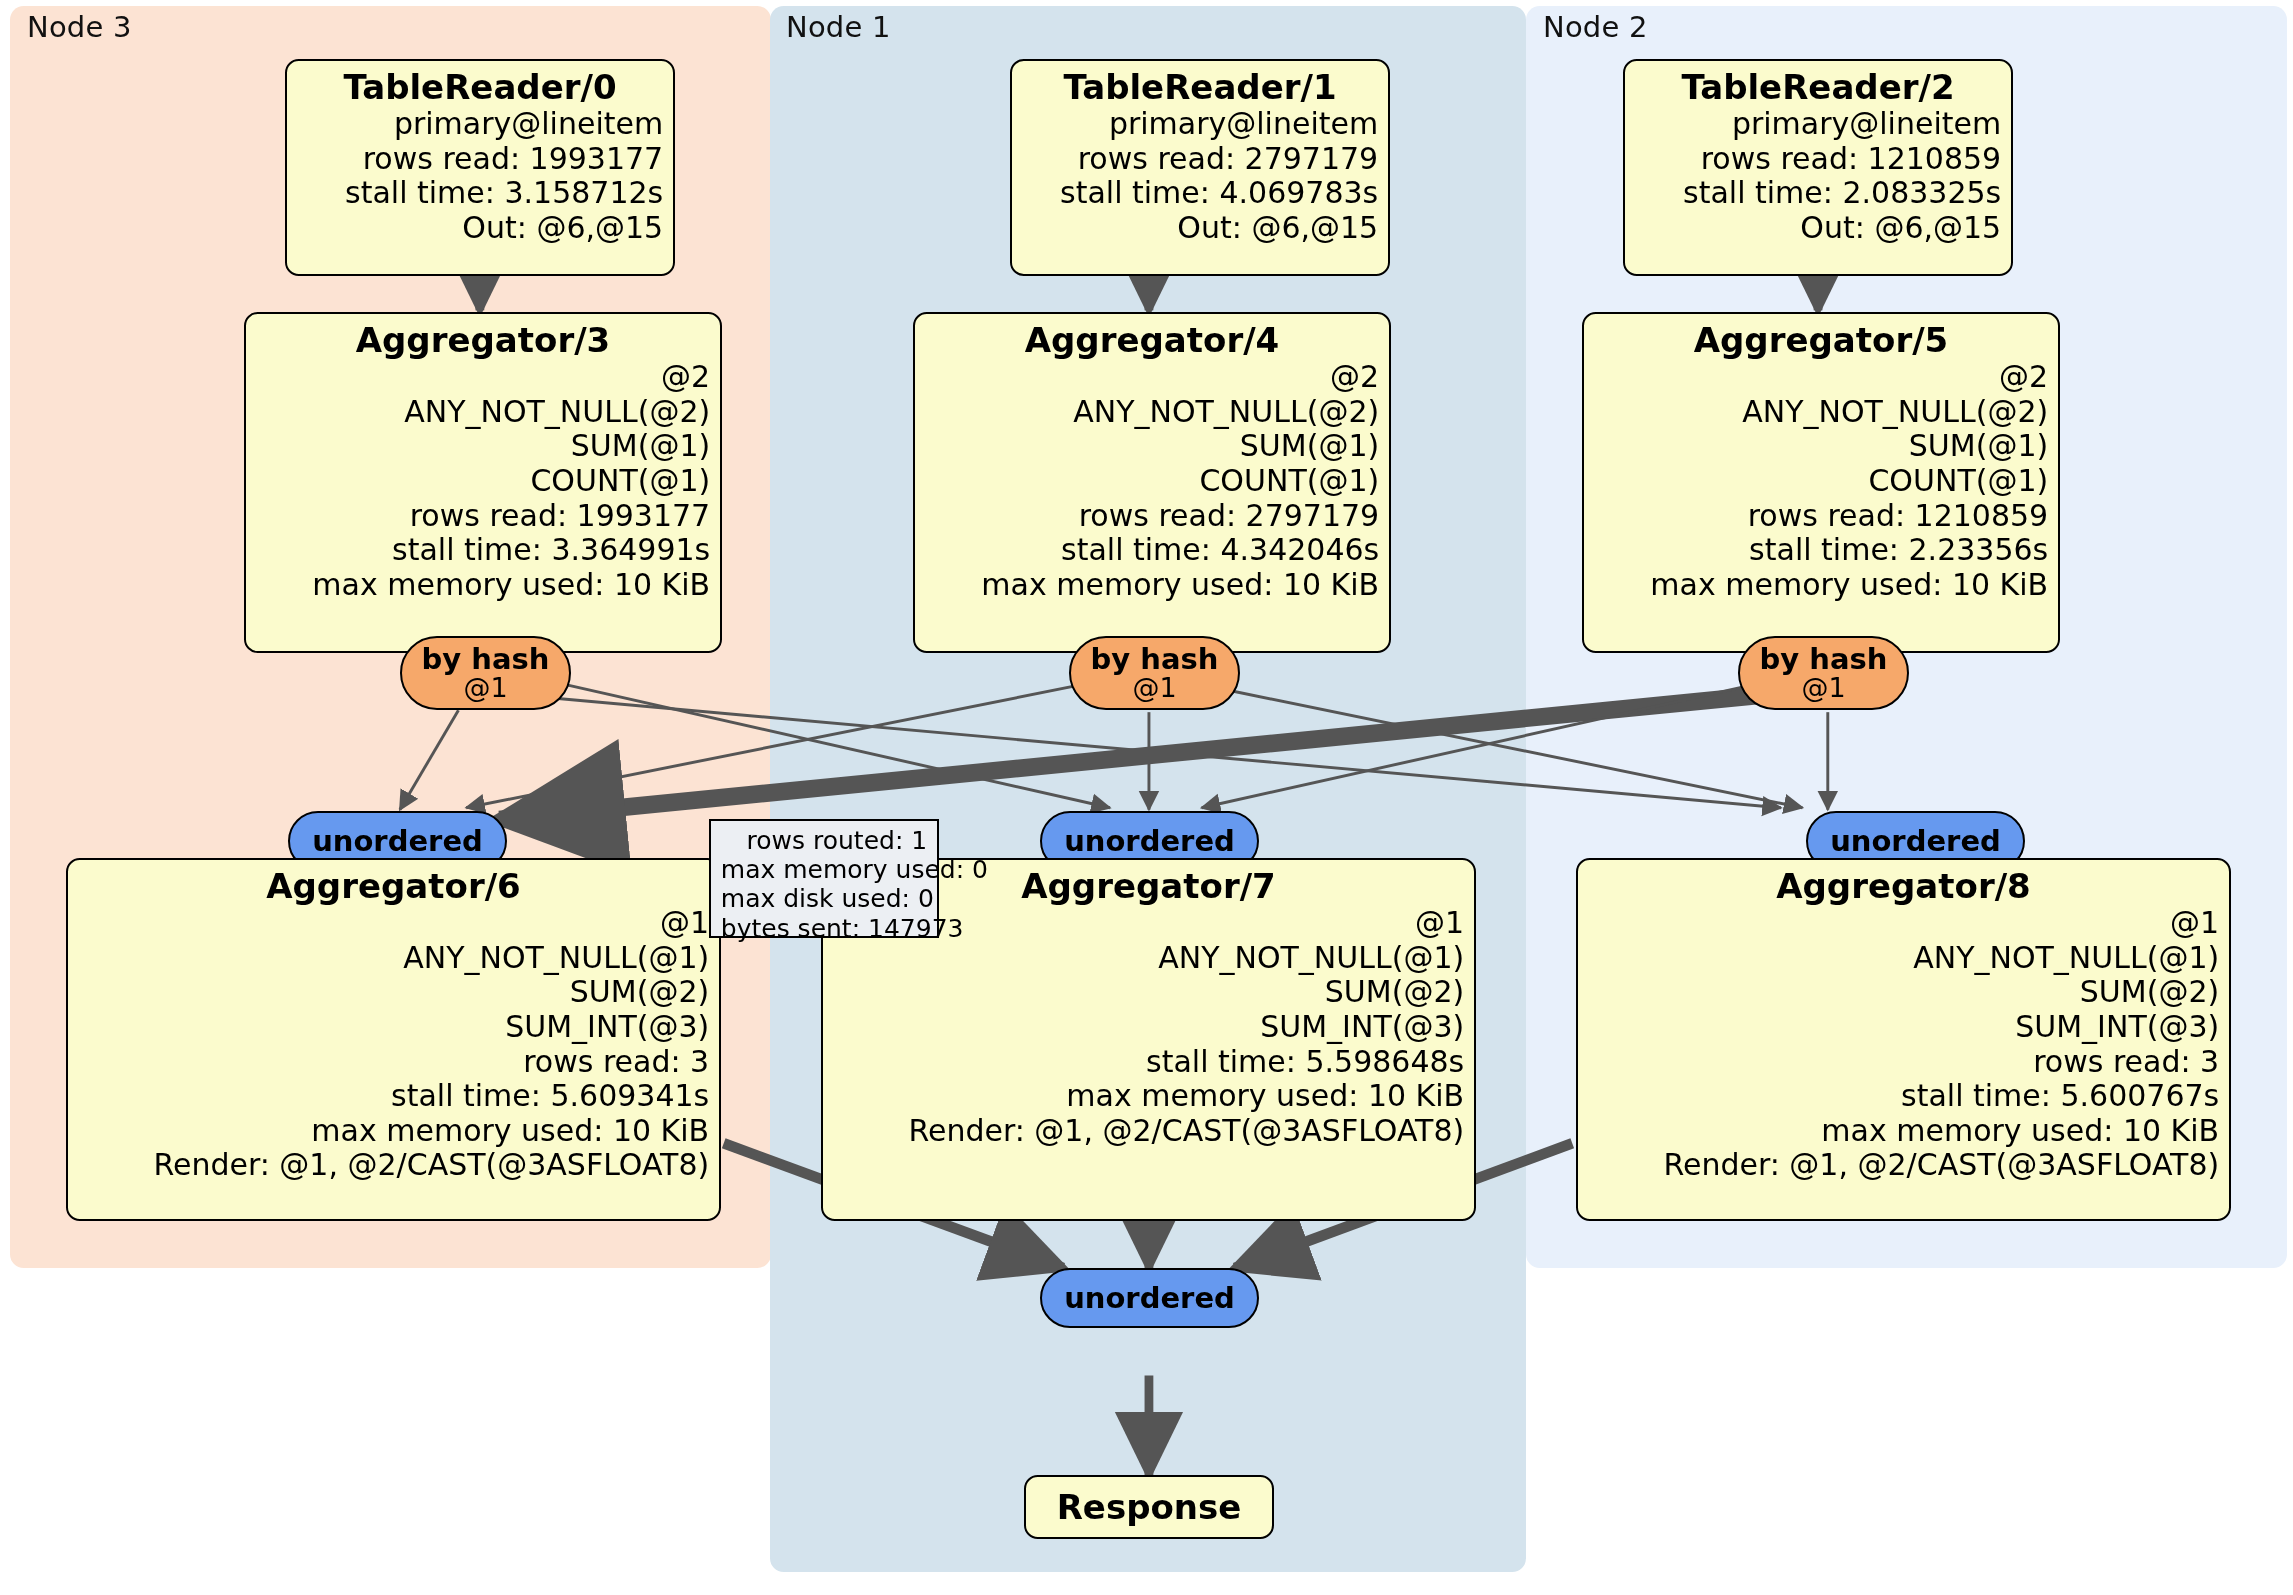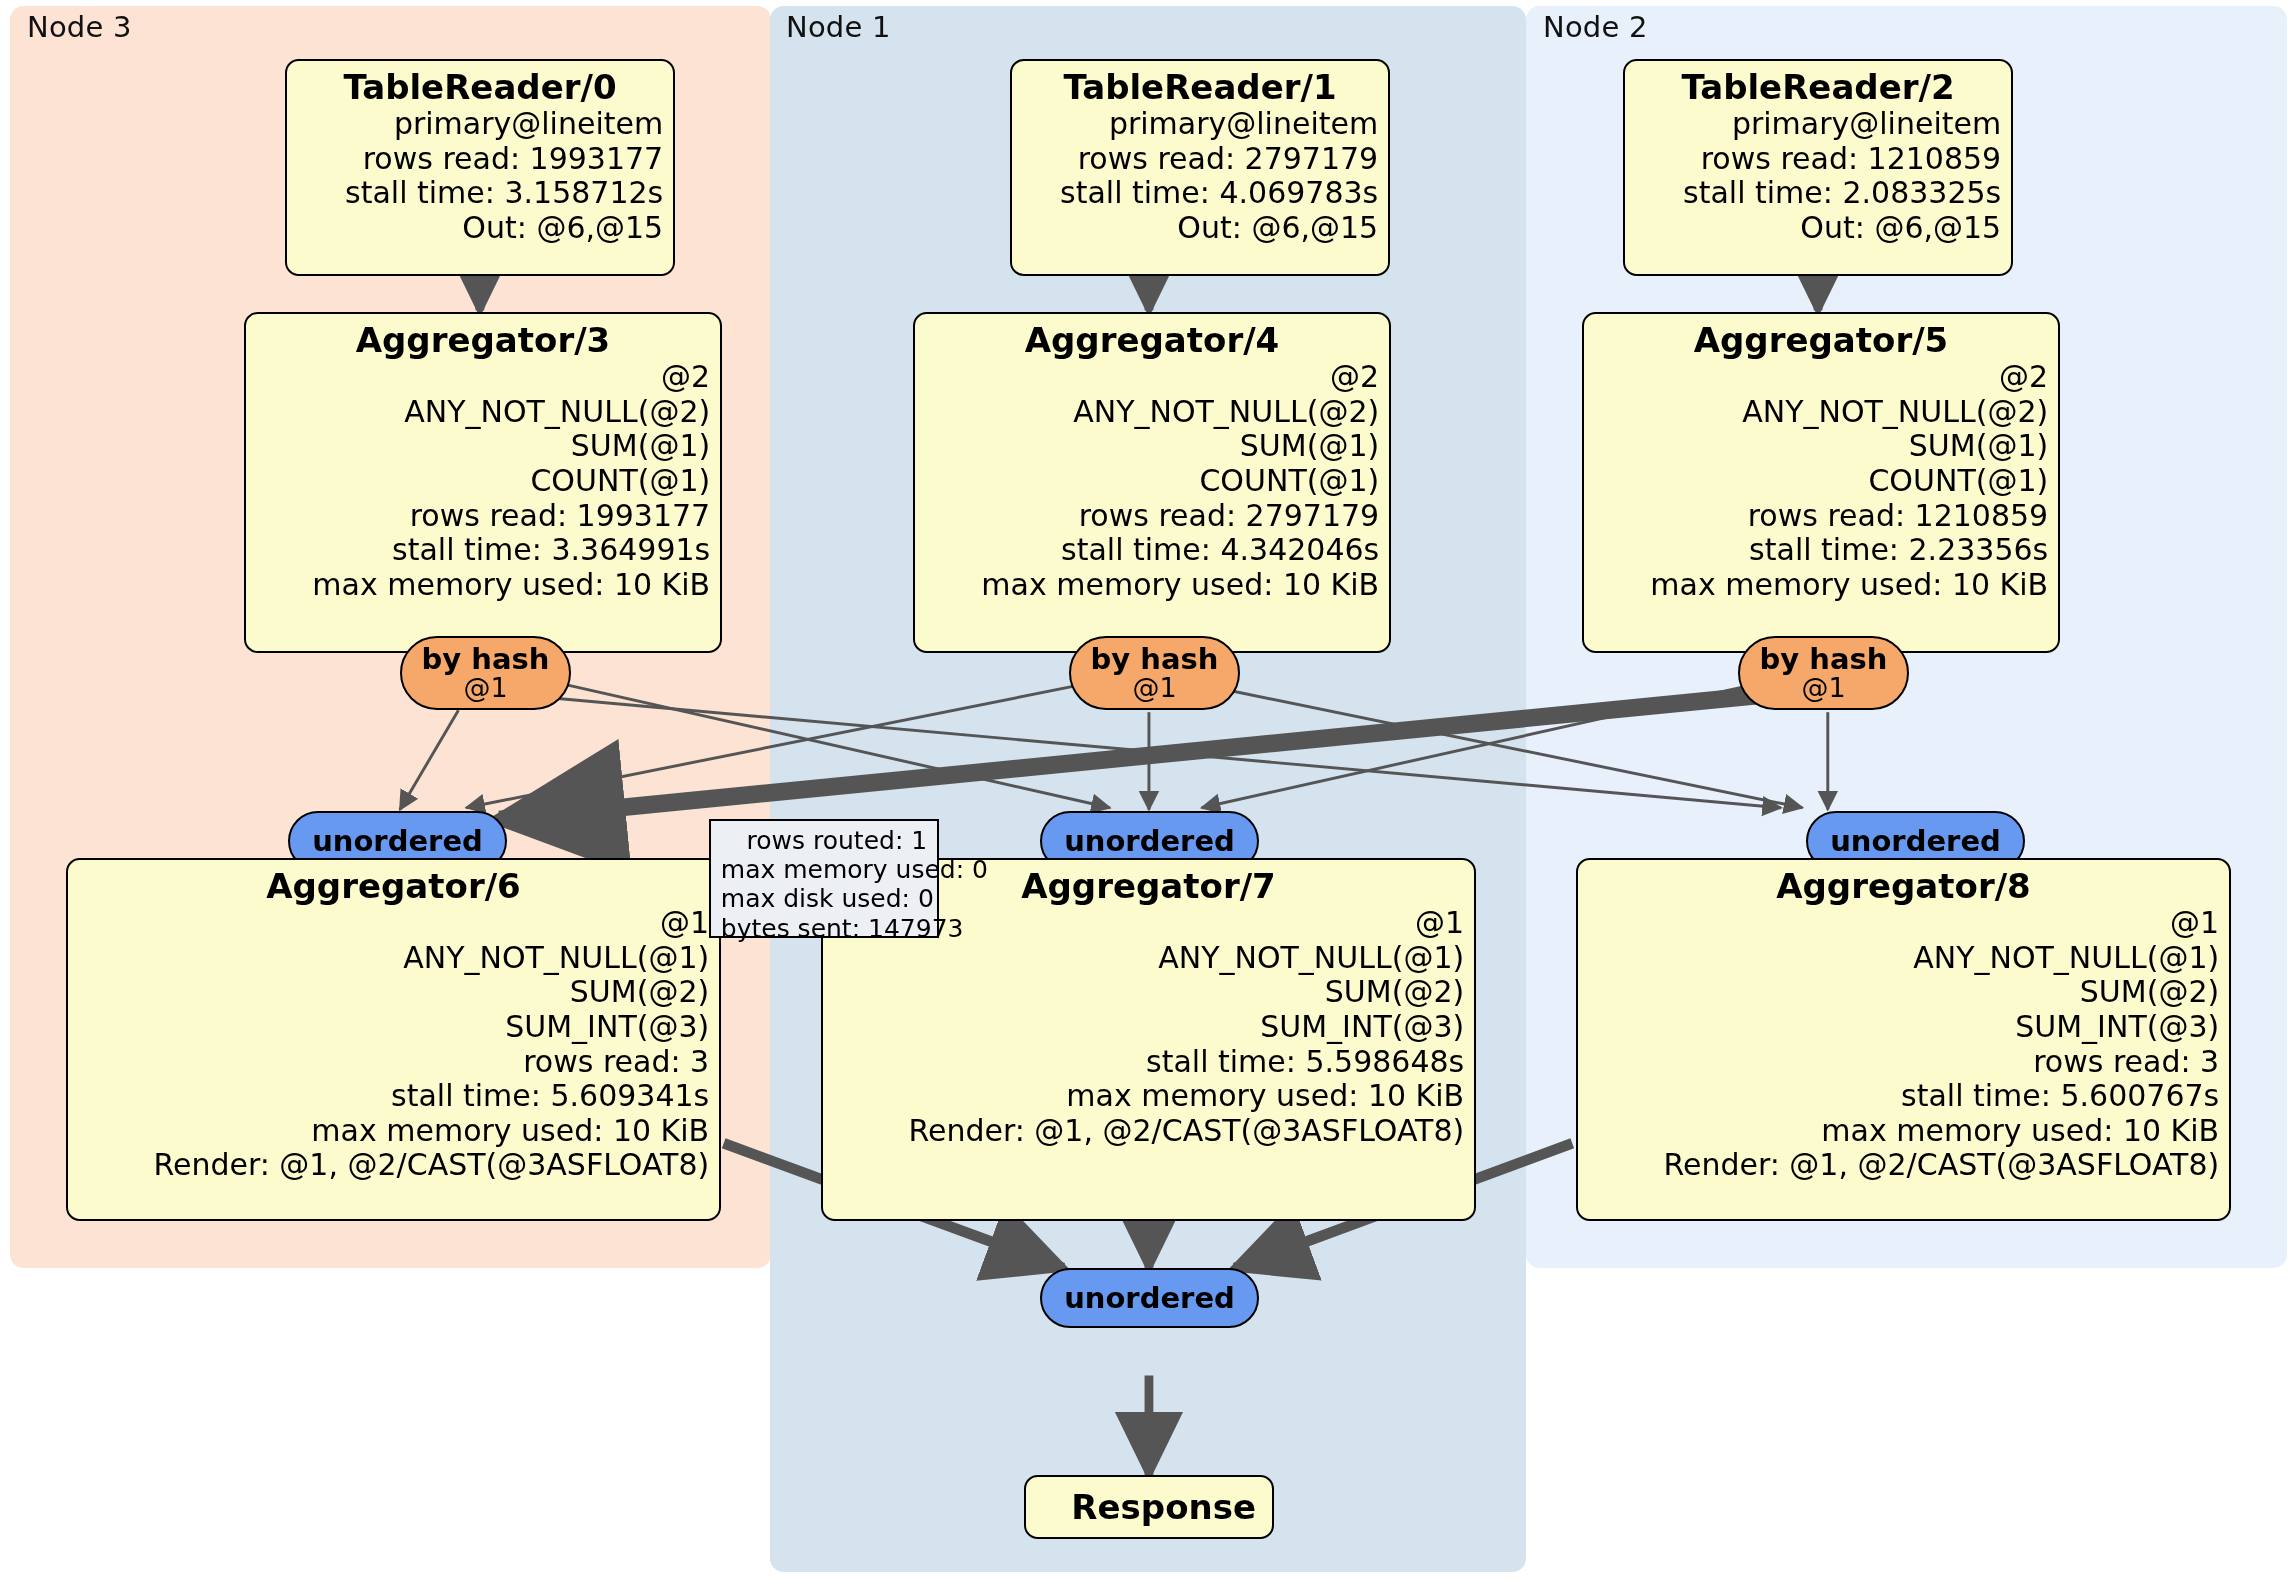--- a/index.html
+++ b/index.html
@@ -202,18 +202,18 @@
     <div class="tl">max memory used: 0</div>
     <div class="tl">max disk used: 0</div>
     <div class="tl">bytes sent: 147973</div>
   </div>
 
   <div class="pill unord" style="left:1040px;top:1268px;width:219px;height:60px;">
     <div class="p1">unordered</div>
   </div>
 
 
-  <div class="nodebox" style="left:1024px;top:1475px;width:250px;height:64px;justify-content:center;padding:16px;align-items:flex-end;">
+  <div class="nodebox" style="left:1024px;top:1475px;width:250px;height:64px;justify-content:center;padding:16px;">
     <div class="ttl">Response</div>
   </div>
 
 </div>
 
 
 </body></html>

